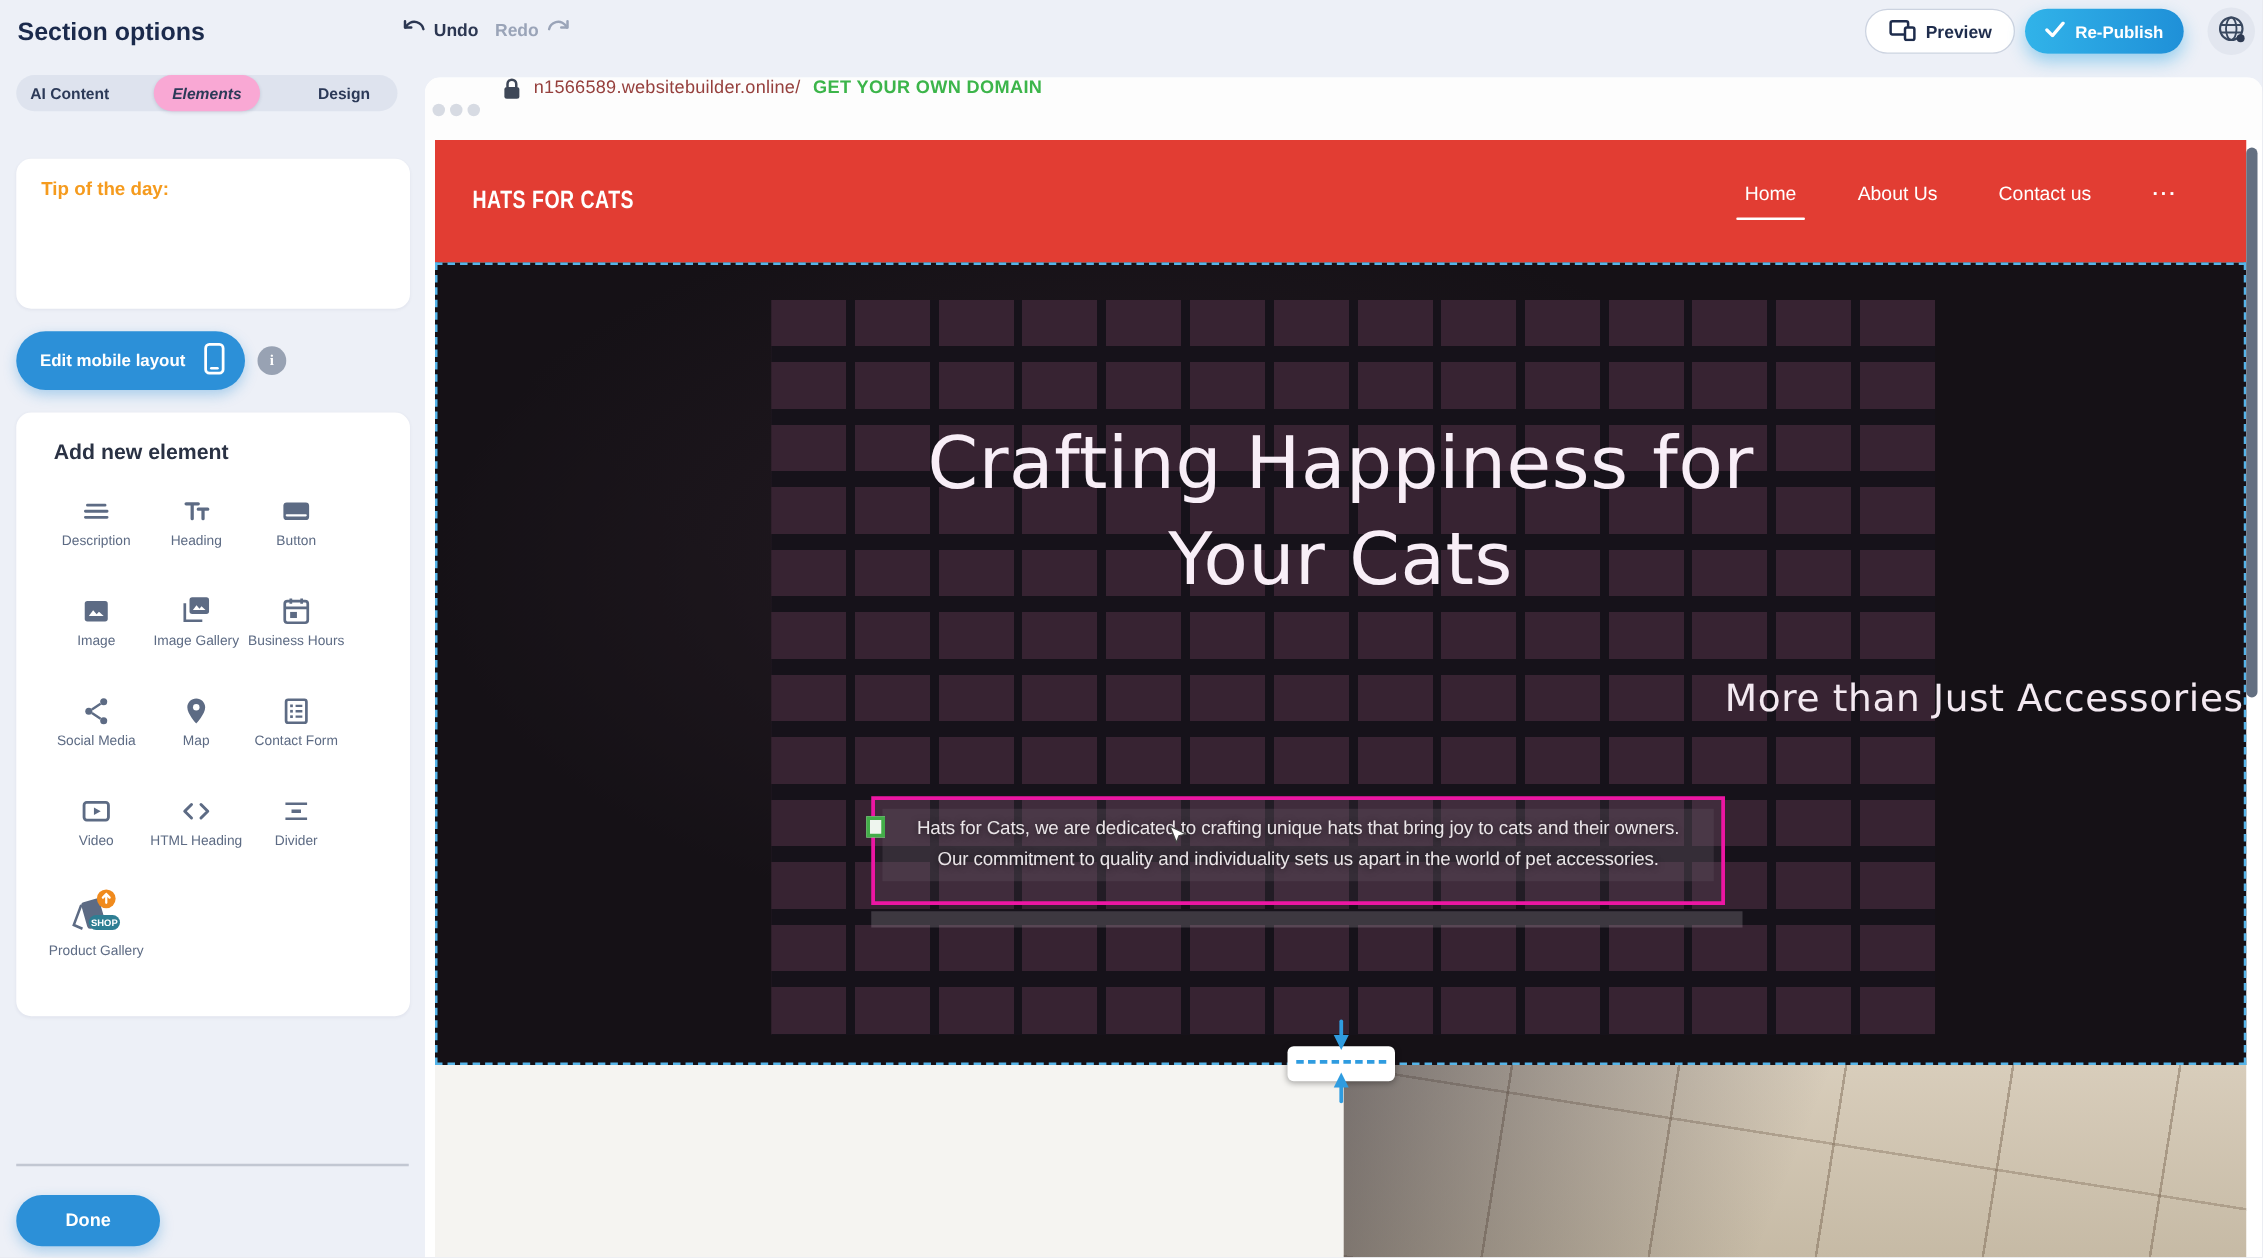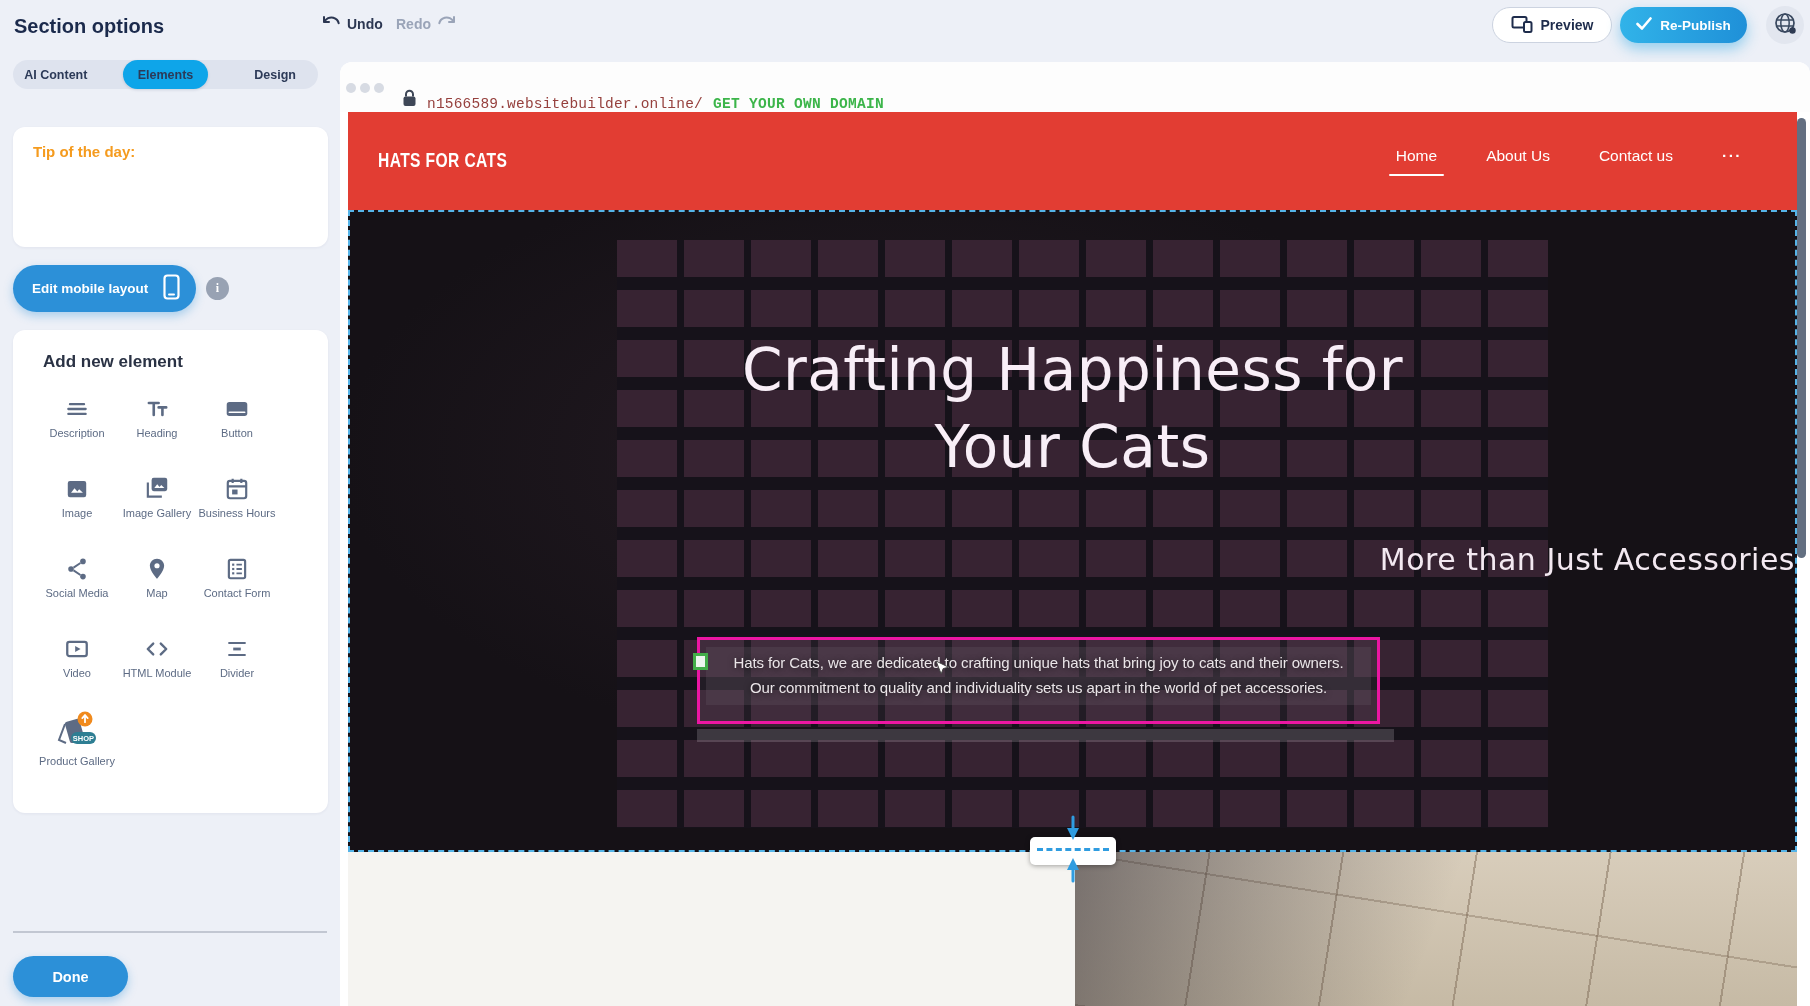--- a/index.html
+++ b/index.html
@@ -21,21 +21,21 @@
     gap:8px;font-size:13.5px;font-weight:700;color:#fff;cursor:pointer;
     box-shadow:0 6px 14px rgba(41,163,227,.45);}
   .globe-btn{left:1766px;top:6px;width:38px;height:38px;border-radius:50%;background:#e2e6ef;
     display:flex;align-items:center;justify-content:center;cursor:pointer;}
 
   
   .tabs{left:13px;top:60px;width:305px;height:29px;border-radius:15px;background:#dee3ee;
     display:flex;align-items:stretch;gap:24px;}
   .tab{flex:1;display:flex;align-items:center;justify-content:center;font-size:12.5px;
     font-weight:700;color:#2c3a58;border-radius:15px;cursor:pointer;}
-  .tab.active{background:#0ea5e9;box-shadow:0 1px 3px rgba(30,40,80,.15);}
+  .tab.active{background:#f9a8d4;box-shadow:0 1px 3px rgba(30,40,80,.15);font-style:italic;}
   .card{background:#fff;border-radius:12px;box-shadow:0 1px 3px rgba(30,40,80,.06);}
   .tip-card{left:13px;top:127px;width:315px;height:120px;padding:16px 20px;}
   .tip-title{font-size:15px;font-weight:800;color:#f59b1e;}
   .tip-body{margin-top:9px;width:288px;font-size:13.5px;line-height:19.5px;color:#4a7ab6;}
   .btn-mobile{left:13px;top:265px;width:183px;height:47px;border-radius:24px;background:#2c90d8;
     display:flex;align-items:center;color:#fff;font-size:13.5px;font-weight:700;cursor:pointer;
     padding:0 16px 0 19px;justify-content:space-between;box-shadow:0 4px 10px rgba(44,144,216,.35);}
   .info-dot{left:206px;top:277px;width:23px;height:23px;border-radius:50%;background:#98a2b3;color:#fff;
     font-size:12px;font-weight:700;display:flex;align-items:center;justify-content:center;
     font-family:"Liberation Serif",serif;cursor:pointer;}
@@ -49,21 +49,21 @@
   .divider-line{left:13px;top:931px;width:314px;height:2px;background:#aab1be;opacity:.65;}
   .btn-done{left:13px;top:956px;width:115px;height:41px;border-radius:21px;background:#2c90d8;color:#fff;
     font-size:14.5px;font-weight:700;display:flex;align-items:center;justify-content:center;cursor:pointer;
     box-shadow:0 4px 10px rgba(44,144,216,.35);}
 
   
   .canvas{left:340px;top:62px;width:1470px;height:944px;background:#fff;border-radius:12px 12px 0 0;
     overflow:hidden;}
   .chrome{position:absolute;left:0;top:0;width:100%;height:50px;background:#fdfdfd;}
   .chrome-dot{position:absolute;top:21px;width:10px;height:10px;border-radius:50%;background:#d7dbe3;}
-  .chrome-content{position:absolute;left:62px;top:0;height:50px;display:flex;align-items:flex-end;gap:10px;font-family:Liberation Mono, monospace;}
+  .chrome-content{position:absolute;left:62px;top:0;height:50px;display:flex;align-items:flex-start;gap:10px;}
   .url{font-size:14.5px;color:#96403d;letter-spacing:.2px;}
   .domain-link{font-size:14.5px;font-weight:700;color:#3cb54a;letter-spacing:.3px;cursor:pointer;}
 
   .site{position:absolute;left:8px;top:50px;width:1449px;height:894px;background:#fff;}
   .site-header{position:absolute;left:0;top:0;width:100%;height:98px;background:#e23d33;}
   .logo{position:absolute;left:30px;top:37px;color:#fff;font-size:20px;font-weight:800;
     letter-spacing:.5px;transform:scaleX(.78);transform-origin:left center;white-space:nowrap;}
   .nav{position:absolute;right:55px;top:22px;height:44px;display:flex;align-items:center;gap:49px;}
   .nav-item{color:#fff;font-size:15.5px;cursor:pointer;position:relative;white-space:nowrap;}
   .nav-item.active::after{content:"";position:absolute;left:-7px;right:-7px;bottom:-11px;height:2.5px;
@@ -300,21 +300,21 @@
         </span>
         <span class="el-label">Video</span>
       </div>
 
       <div class="el-cell">
         <span class="el-icon">
           <svg width="28" height="26" viewBox="0 0 24 24">
               <path d="M8.5 7l-5 5 5 5M15.5 7l5 5-5 5" fill="none" stroke="#5d6b84" stroke-width="2.2" stroke-linecap="round" stroke-linejoin="round"></path>
             </svg>
         </span>
-        <span class="el-label">HTML Module</span>
+        <span class="el-label">HTML Heading</span>
       </div>
 
       <div class="el-cell">
         <span class="el-icon">
           <svg width="26" height="26" viewBox="0 0 24 24">
               <path d="M4 6.5h16M4 17.5h16" stroke="#5d6b84" stroke-width="1.8"></path>
               <path d="M8.5 12h7" stroke="#5d6b84" stroke-width="2.6"></path>
             </svg>
         </span>
         <span class="el-label">Divider</span>

